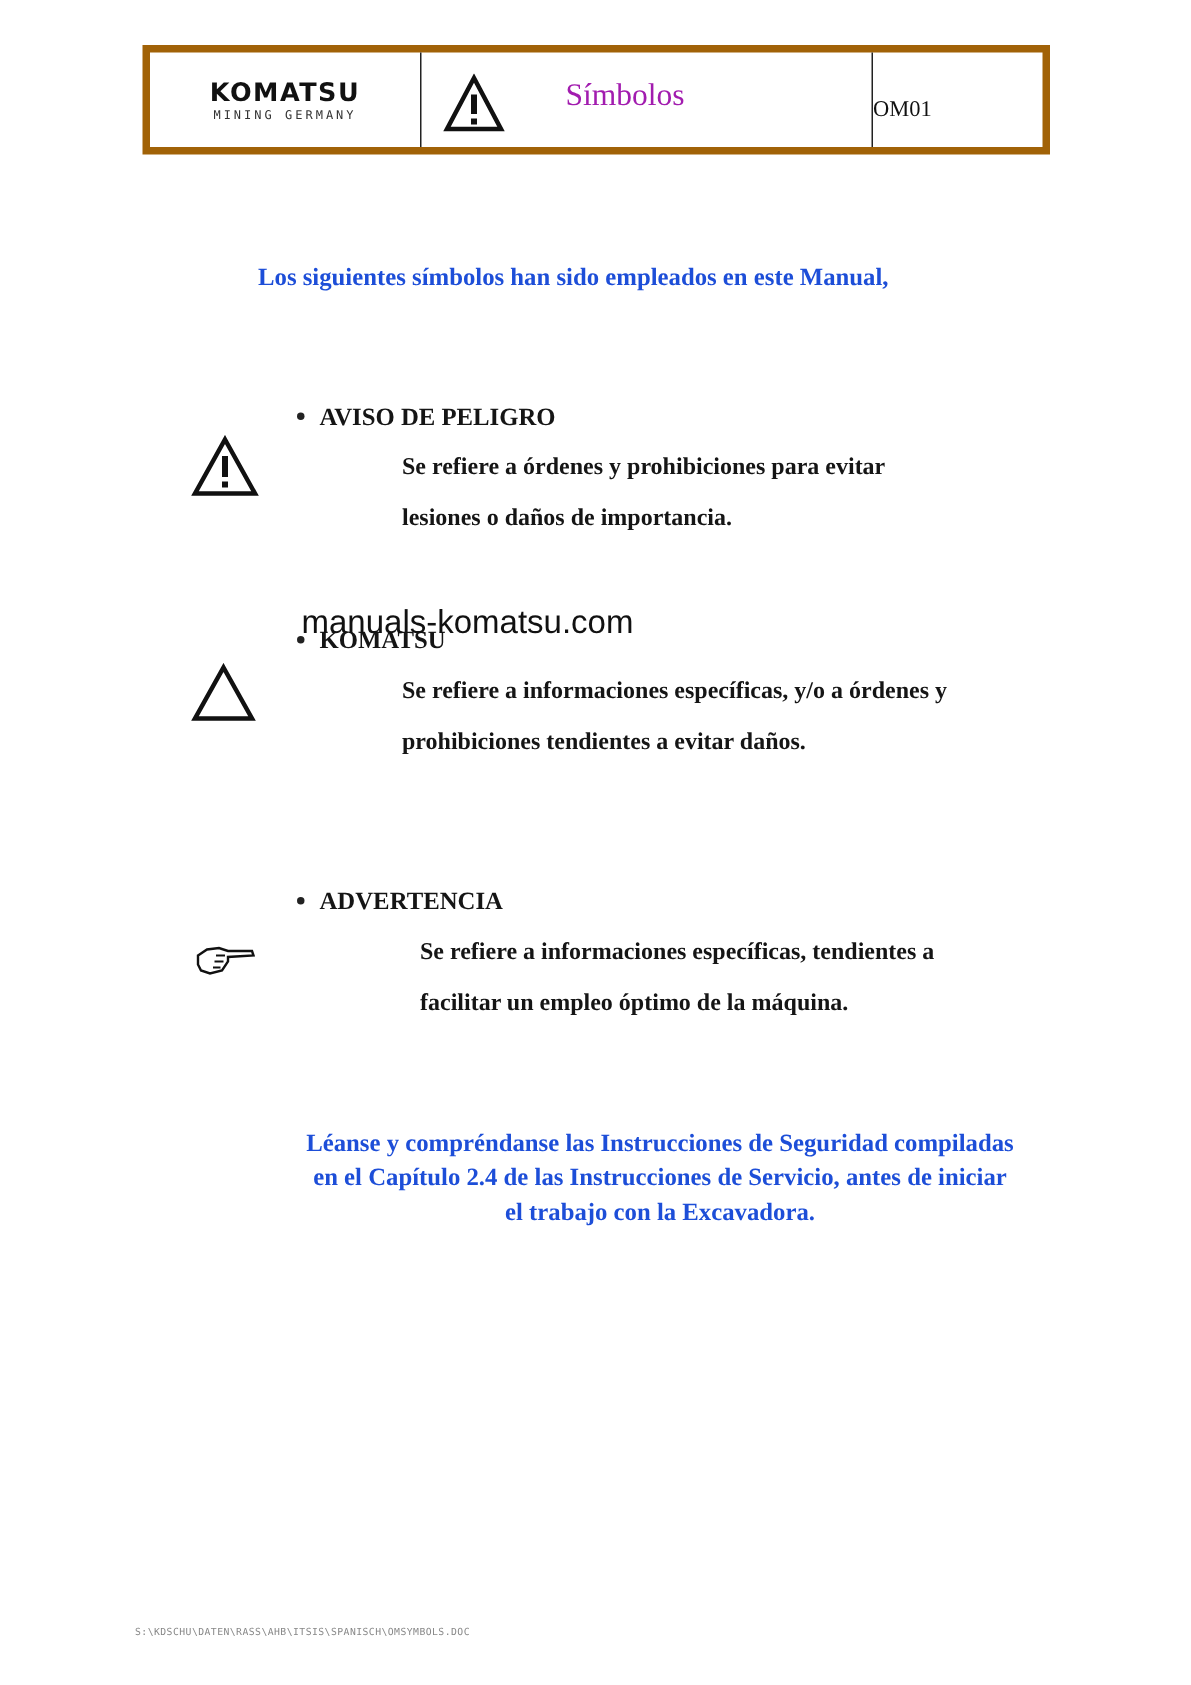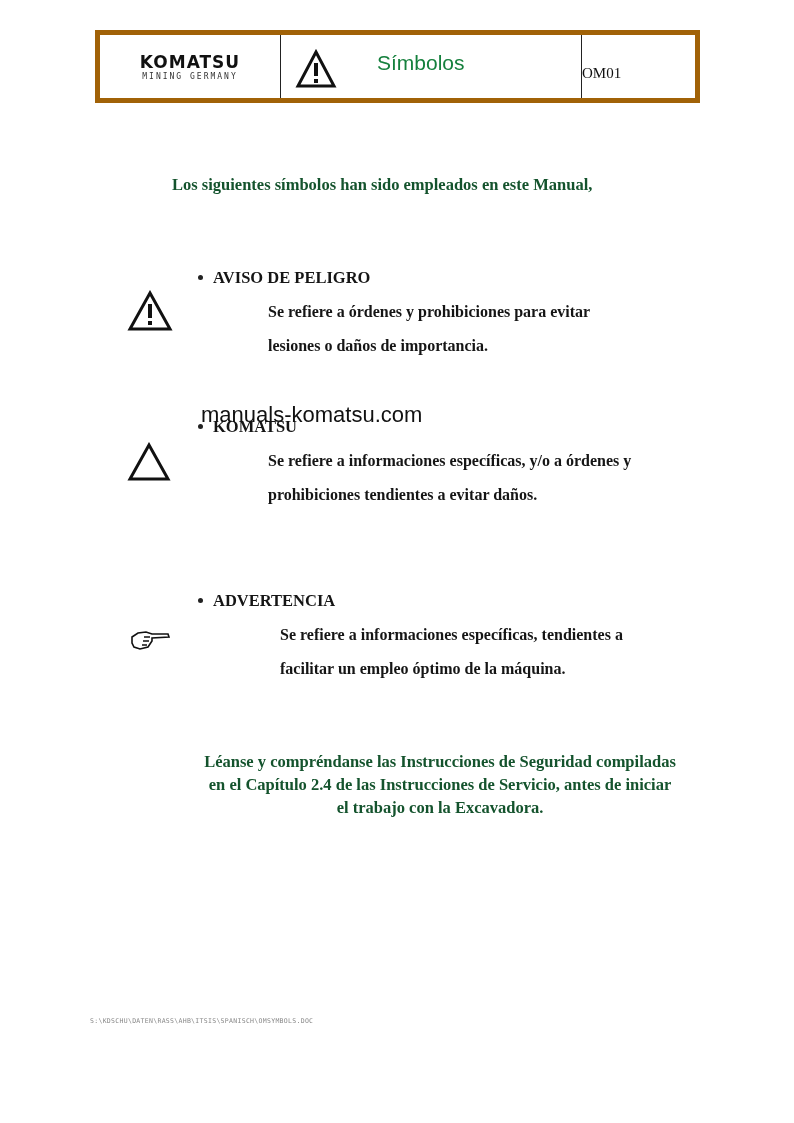--- a/index.html
+++ b/index.html
@@ -10,32 +10,32 @@
     .header {
       position: absolute; left: 95px; top: 30px; width: 605px; height: 73px;
       border: 5px solid #a16207; box-sizing: border-box; display: flex;
     }
     .hcell { height: 100%; box-sizing: border-box; }
     .logo-cell { width: 181px; border-right: 1px solid #222; display: flex; flex-direction: column; align-items: center; justify-content: center; }
     .logo-main { font-family: "DejaVu Sans", sans-serif; font-weight: bold; font-size: 17px; letter-spacing: 1px; color: #111; line-height: 18px; }
     .logo-sub { font-family: "DejaVu Sans Mono", monospace; font-size: 8px; letter-spacing: 2px; color: #333; margin-top: 1px; }
     .title-cell { width: 301px; border-right: 1px solid #222; position: relative; }
     .title-cell .warn { position: absolute; left: 14px; top: 14px; }
-    .title-text { position: absolute; left: 96px; top: 16px; font-family: Liberation Sans, sans-serif; font-size: 21px; color: #15803d; }
+    .title-text { position: absolute; left: 96px; top: 16px; font-family: Liberation Serif, serif; font-size: 21px; color: #a21caf; }
     .code-cell { flex: 1; display: flex; align-items: center; padding-top: 12px; font-size: 15px; line-height: 18px; }
 
-    .p { position: absolute; font-weight: bold; font-size: 16.5px; line-height: 23px; color: #14532d; }
+    .p { position: absolute; font-weight: bold; font-size: 16.5px; line-height: 23px; color: #1d4ed8; }
     .intro { left: 172px; top: 173px; width: 540px; }
     .bullet { position: absolute; font-weight: bold; font-size: 16.5px; color: #151515; }
     .bullet .dot { display: inline-block; width: 5px; height: 5px; background: #222; border-radius: 50%; margin-right: 10px; vertical-align: middle; position: relative; top: -2px; }
     .desc { position: absolute; left: 268px; font-weight: bold; font-size: 16px; line-height: 34px; color: #151515; }
     .icon { position: absolute; }
     .watermark { position: absolute; left: 201px; top: 402px; font-family: Liberation Sans, sans-serif; font-size: 22px; color: #111; }
     .closing { left: 160px; top: 750px; width: 560px; text-align: center; }
-    .footer { position: absolute; left: 90px; top: 1017px; font-family: "DejaVu Sans Mono", monospace; font-size: 6.5px; color: #888; letter-spacing: 0.3px; }
+    .footer { position: absolute; left: 90px; top: 1084px; font-family: "DejaVu Sans Mono", monospace; font-size: 6.5px; color: #888; letter-spacing: 0.3px; }
   </style>
 </head>
 <body>
 
 <div class="header">
   <div class="hcell logo-cell">
     <div class="logo-main">KOMATSU</div>
     <div class="logo-sub">MINING GERMANY</div>
   </div>
   <div class="hcell title-cell">

